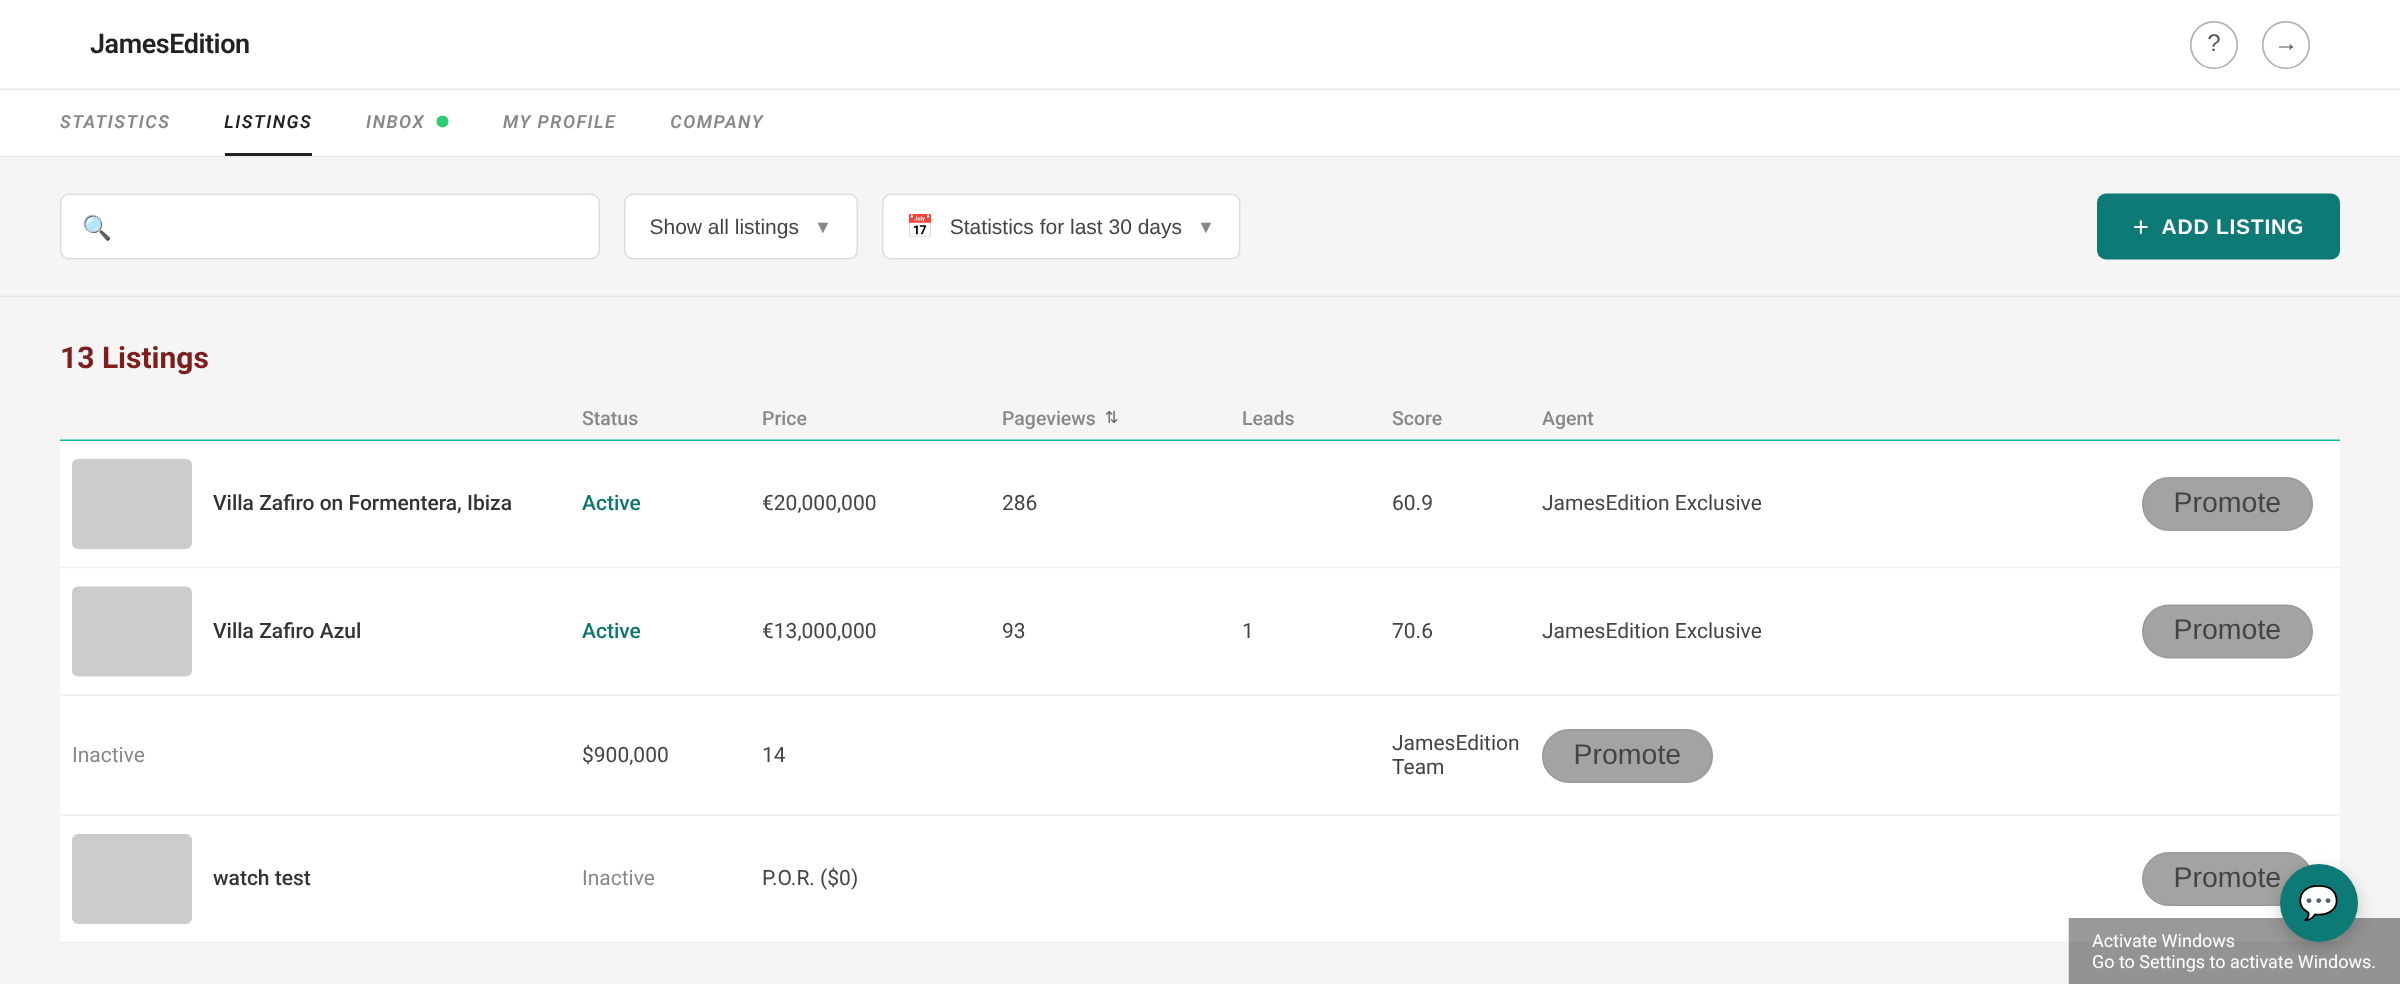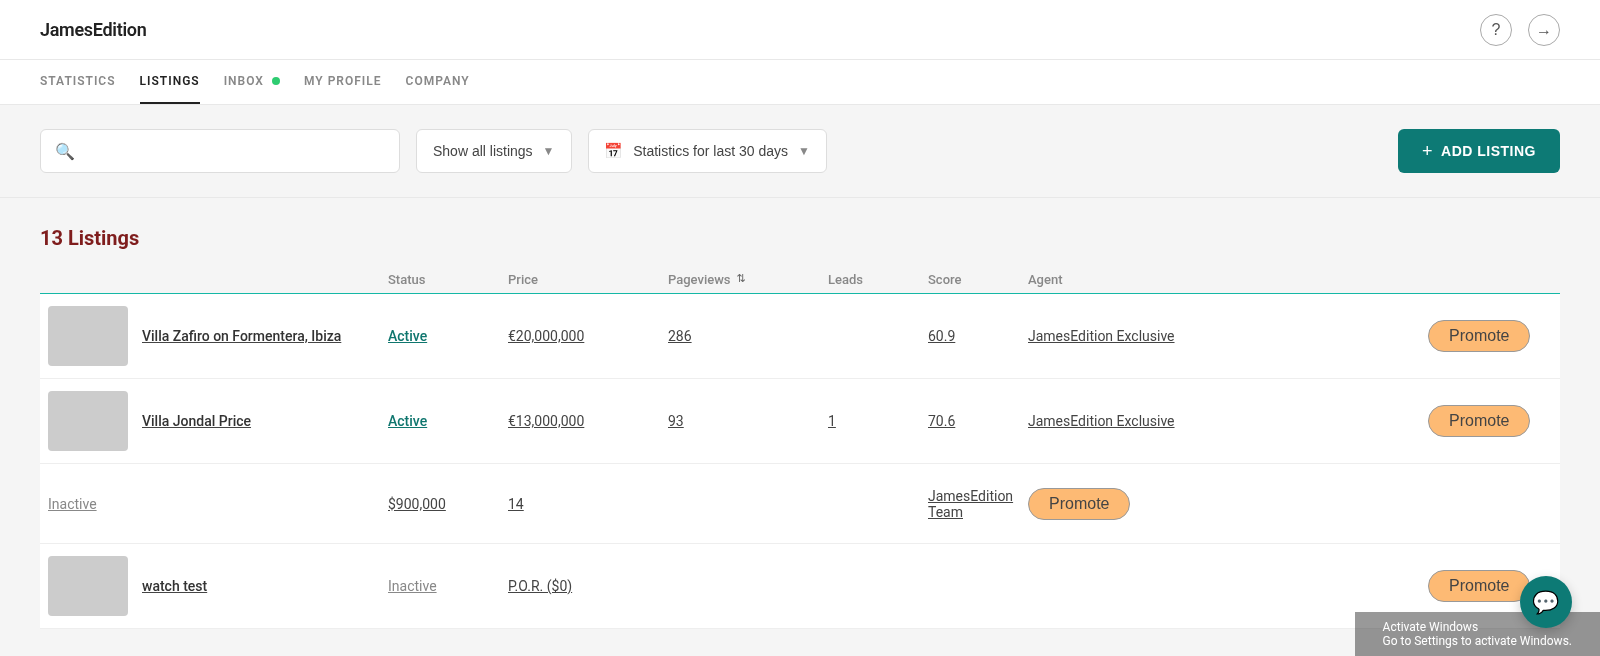--- a/index.html
+++ b/index.html
@@ -9,21 +9,21 @@
       color: #333;
       font-size: 14px;
     }
 
     
     .top-bar {
       background: #fff;
       display: flex;
       align-items: center;
       justify-content: space-between;
-      padding: 0 40px;
+      padding: 0 60px;
       height: 60px;
       border-bottom: 1px solid #e8e8e8;
     }
     .logo {
       font-size: 18px;
       font-weight: 600;
       color: #222;
       letter-spacing: -0.3px;
     }
     .top-bar-actions {
@@ -45,21 +45,22 @@
       font-size: 16px;
     }
 
     
     .main-nav {
       background: #fff;
       display: flex;
       align-items: flex-end;
       padding: 0 40px;
       border-bottom: 1px solid #e8e8e8;
-      gap: 24px;
+      gap: 36px;
+      font-style: italic;
     }
     .nav-item {
       padding: 14px 0;
       font-size: 12px;
       font-weight: 600;
       letter-spacing: 1px;
       color: #888;
       cursor: pointer;
       border-bottom: 2.5px solid transparent;
       text-transform: uppercase;
@@ -235,38 +236,37 @@
     }
     .listing-name {
       font-size: 14px;
       color: #333;
       font-weight: 500;
     }
     .td {
       padding: 0 8px;
       font-size: 14px;
       color: #444;
-      text-decoration: underline;
     }
     .status-active {
       color: #0f766e;
       font-weight: 500;
     }
     .status-inactive {
       color: #888;
     }
     .promote-btn {
       display: inline-flex;
       align-items: center;
       justify-content: center;
       border: 1.5px solid #999;
       border-radius: 20px;
       padding: 6px 20px;
-      background: #fdba74;
-      font-size: 16px;
+      background: #a3a3a3;
+      font-size: 19px;
       color: #444;
       cursor: pointer;
       font-weight: 500;
     }
 
     
     .chat-bubble {
       position: fixed;
       bottom: 28px;
       right: 28px;
@@ -287,21 +287,21 @@
     }
 
     
     .activation-overlay {
       position: fixed;
       bottom: 0;
       right: 0;
       background: rgba(0,0,0,0.4);
       color: #fff;
       font-size: 12px;
-      padding: 8px 28px;
+      padding: 8px 16px;
       pointer-events: none;
     }
   </style>
 </head>
 <body>
 
 <div class="top-bar">
   <span class="logo">JamesEdition</span>
   <div class="top-bar-actions">
     <button class="icon-btn" title="Help">
@@ -387,21 +387,21 @@
       <div class="td">JamesEdition Exclusive</div>
       <div class="td">
         <button class="promote-btn">Promote</button>
       </div>
     </div>
         <div class="listing-row">
       <div class="listing-info td">
         <div class="listing-thumb">
           <div class="thumb-green"></div>
         </div>
-        <span class="listing-name">Villa Jondal Price</span>
+        <span class="listing-name">Villa Zafiro Azul</span>
       </div>
       <div class="td status-active">Active</div>
       <div class="td">€13,000,000</div>
       <div class="td">93</div>
       <div class="td">1</div>
       <div class="td">70.6</div>
       <div class="td">JamesEdition Exclusive</div>
       <div class="td">
         <button class="promote-btn">Promote</button>
       </div>

